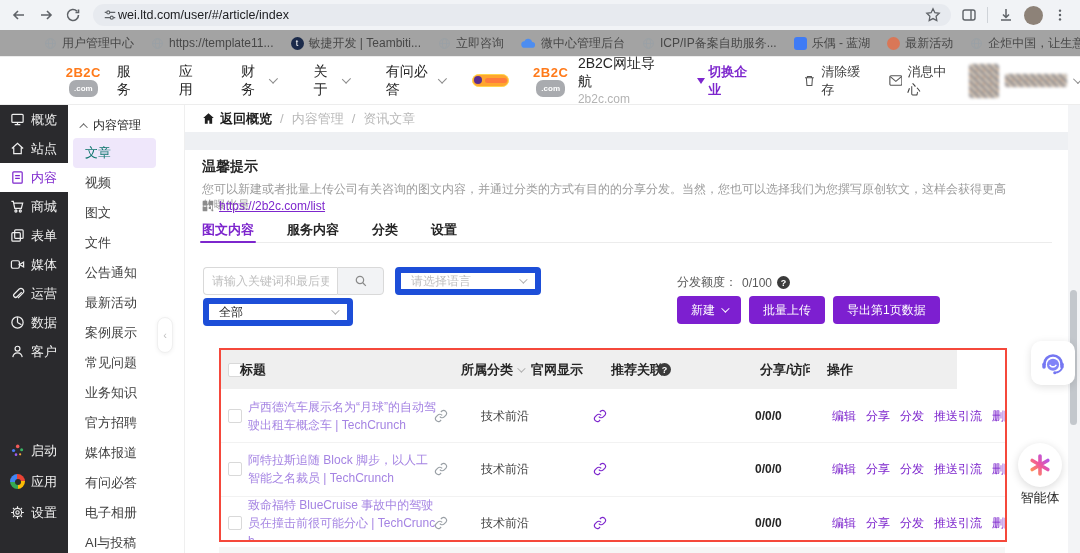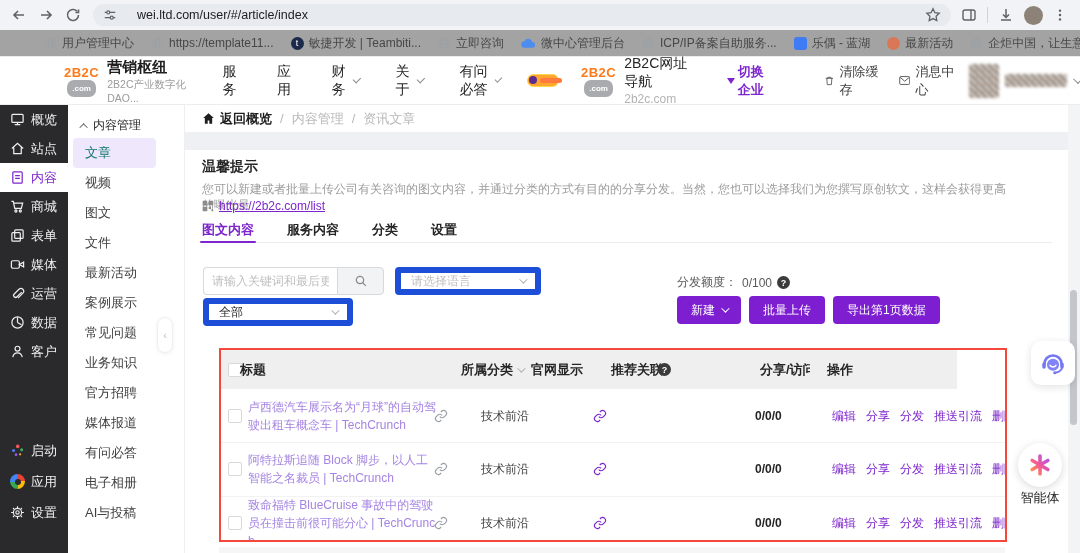--- a/index.html
+++ b/index.html
@@ -3,21 +3,21 @@
 <meta charset="utf-8">
 <style>
 *{margin:0;padding:0;box-sizing:border-box}
 html,body{width:1080px;height:553px}
 body{position:relative;font-family:"Liberation Sans","DejaVu Sans",sans-serif;font-size:12px;color:#262626;background:#fff;overflow:hidden}
 .abs{position:absolute}
 svg{display:block}
 
 #chrome{left:0;top:0;width:1080px;height:30px;background:#f1f3f6;display:flex;align-items:center}
 .nav-ic{width:16px;height:16px;margin-left:11px;color:#5f6368}
-#omnibox{margin-left:12px;width:858px;height:22px;background:#e7eaef;border-radius:11px;display:flex;align-items:center;padding:0 10px;gap:20px}
+#omnibox{margin-left:12px;width:858px;height:22px;background:#e7eaef;border-radius:11px;display:flex;align-items:center;padding:0 10px;gap:1px}
 #omni-url{font-size:12.5px;color:#202124}
 #omni-star{margin-left:auto}
 .chrome-right{display:flex;align-items:center;gap:10px;margin-left:10px}
 #chrome-avatar{width:19px;height:19px;border-radius:50%;background:#8d8278;filter:blur(.6px)}
 .vline{width:1px;height:16px;background:#cfd3d8}
 
 #bookbar{left:0;top:30px;width:1080px;height:27px;background:#a3a3a3;border-bottom:1px solid #ececec;display:flex;align-items:center;gap:17px;padding:0 10px;white-space:nowrap}
 .bm{display:flex;align-items:center;gap:5px;color:#474747;font-size:12px}
 .globe{width:13px;height:13px;color:#9aa0a6}
 .bm-badge{width:13px;height:13px;border-radius:50%;color:#fff;font-size:9px;display:flex;align-items:center;justify-content:center}
@@ -229,24 +229,20 @@
 
   <div class="vline"></div>
 
 </div>
 
 <div id="apphead" class="abs">
   <div class="logo" style="margin-left:64px">
     <div class="l1">2B2C</div>
     <div class="l2">.com</div>
   </div>
-  <div id="prod">
-    <div class="t">营销枢纽</div>
-    <div class="s">2B2C产业数字化DAO...</div>
-  </div>
   <div id="mainnav">
     <div class="navitem">
         <span>服务</span>
       </div>
     <div class="navitem">
         <span>应用</span>
       </div>
     <div class="navitem">
         <span>财务</span>
         <i class="chev"></i>
@@ -391,20 +387,21 @@
 
 <div id="submenu" class="abs">
   <div class="group">
       <i class="chev-up"></i>
       <span>内容管理</span>
     </div>
   <div class="sm-item active">文章</div>
   <div class="sm-item">视频</div>
   <div class="sm-item">图文</div>
   <div class="sm-item">文件</div>
+  <div class="sm-item">公告通知</div>
   <div class="sm-item">最新活动</div>
   <div class="sm-item">案例展示</div>
   <div class="sm-item">常见问题</div>
   <div class="sm-item">业务知识</div>
   <div class="sm-item">官方招聘</div>
   <div class="sm-item">媒体报道</div>
   <div class="sm-item">有问必答</div>
   <div class="sm-item">电子相册</div>
   <div class="sm-item">AI与投稿</div>
 </div>

